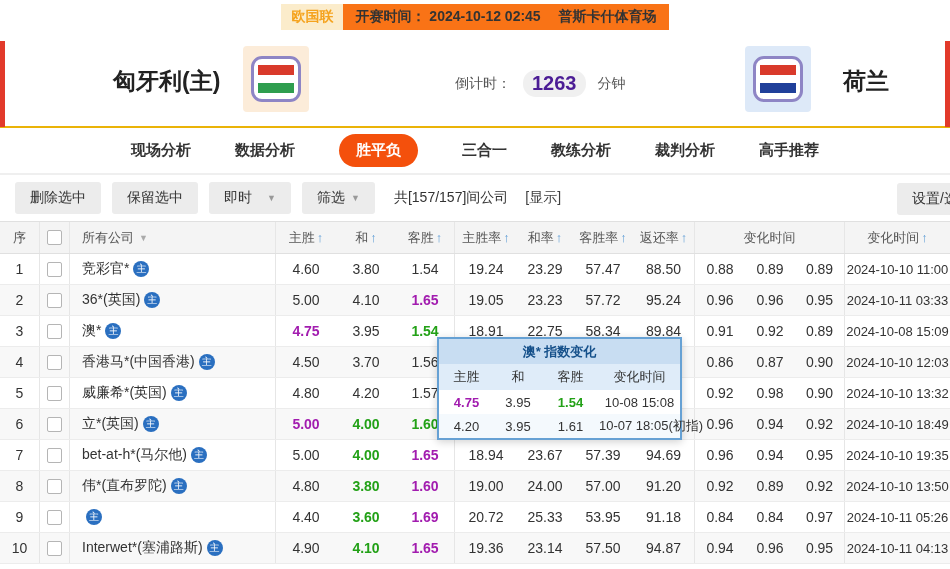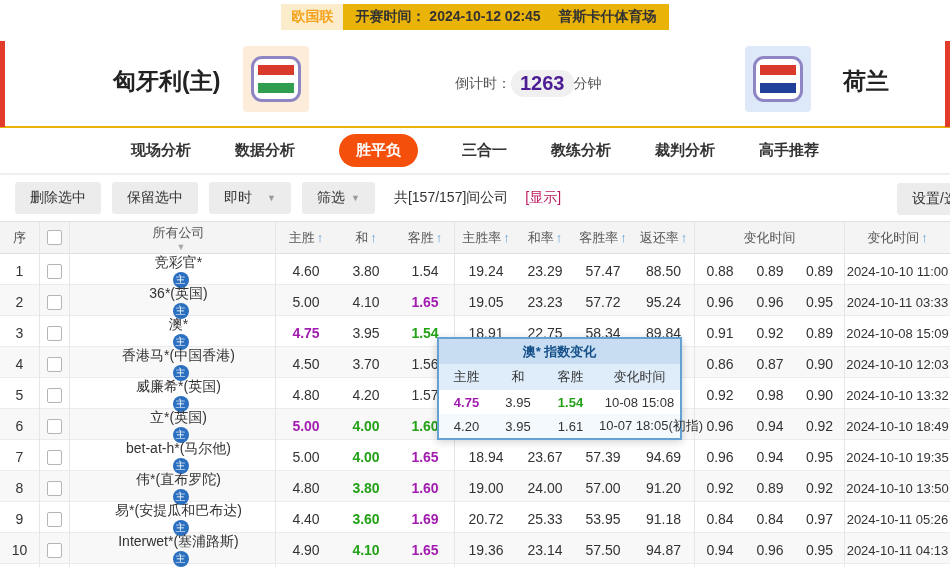--- a/index.html
+++ b/index.html
@@ -2,75 +2,75 @@
 <html><head>
 <meta charset="utf-8">
 <style>
   * { margin:0; padding:0; box-sizing:border-box; }
   html,body { width:950px; height:569px; overflow:hidden; background:#fff;
     font-family:"Liberation Sans","DejaVu Sans",sans-serif; color:#333; }
   .page { position:relative; width:950px; height:569px; }
 
   
   .top-strip { height:33px; display:flex; justify-content:center; align-items:center; }
-  .match-strip { display:flex; align-items:flex-end; background:#eab308; font-size:14px; }
+  .match-strip { display:flex; align-items:flex-end; background:#f97316; font-size:14px; }
   .league-badge { background:#fbeccb; color:#f5a31e; font-weight:bold; padding:4px 10px; }
   .kickoff { padding:4px 12px; font-weight:bold; color:#333; }
   .kickoff .venue { margin-left:14px; }
 
   
   .team-header { position:relative; height:95px; border-bottom:2px solid #eab308; background:#fff; }
   .edge-bar { position:absolute; top:8px; width:5px; height:86px; background:#e23a2b; }
   .edge-bar.left { left:0; } .edge-bar.right { right:0; }
   .team-name { position:absolute; font-size:23px; font-weight:bold; color:#222; top:33px; }
   .home-name { left:113px; } .away-name { left:843px; }
   .flag-box { position:absolute; top:13px; width:66px; height:66px; border-radius:4px;
     display:flex; align-items:center; justify-content:center; }
   .home-flag-box { left:243px; background:#fcecd9; }
   .away-flag-box { left:745px; background:#dde9f8; }
   .flag { width:50px; height:46px; border:3px solid #8e85c5; border-radius:11px; background:#fff;
     display:flex; flex-direction:column; justify-content:center; gap:8px; padding:0 4px; }
   .flag .bar { height:10px; width:100%; }
-  .countdown { position:absolute; left:455px; top:37px; display:flex; align-items:center; gap:0;
+  .countdown { position:absolute; left:455px; top:37px; display:flex; align-items:center; gap:12px;
     font-size:14px; color:#555; }
   .countdown-value { background:#f0f0f0; color:#4c1d95; font-size:20px; font-weight:bold;
     padding:2px 9px; border-radius:13px; }
 
   
   .tabs { height:47px; display:flex; align-items:center; justify-content:center; gap:44px;
     border-bottom:2px solid #efefef; }
   .tab { font-size:15px; font-weight:bold; color:#333; cursor:pointer; white-space:nowrap; }
   .tab.active { background:#f4500c; color:#ffffff; padding:7px 17px; border-radius:17px; }
 
   
   .toolbar { position:relative; height:46px; display:flex; align-items:center; gap:11px;
     padding-left:15px; font-size:14px; }
   .tbtn { background:#ececec; color:#333; padding:7px 15px; border-radius:3px; white-space:nowrap; cursor:pointer; }
   .tbtn.dropdown { display:flex; align-items:center; }
   .tbtn.wide { width:82px; justify-content:space-between; }
   .caret { font-size:9px; color:#999; margin-left:6px; }
   .company-count { margin-left:8px; color:#333; }
-  .show-link { color:#be185d; margin-left:6px; cursor:pointer; }
+  .show-link { color:#404040; margin-left:6px; cursor:pointer; }
   .settings-btn { position:absolute; left:897px; top:8px; }
 
   
   .grid-row { display:grid; align-items:center;
     grid-template-columns:40px 30px 206px 60px 60px 59px 62px 56px 60px 62px 50px 50px 50px 105px; }
   .thead { height:33px; background:#f4f4f4; border-top:1px solid #e0e0e0; border-bottom:1px solid #e0e0e0;
     color:#555; font-size:13px; }
   .th, .td { text-align:center; }
   .cell-line { border-right:1px solid #e6e6e6; align-self:stretch; display:flex; align-items:center; justify-content:center; }
   .sort-arrow { color:#5b9bd5; font-weight:bold; margin-left:2px; font-size:13px; }
   .dd-caret { color:#aaa; font-size:9px; margin-left:5px; }
   .checkbox { display:inline-block; width:15px; height:15px; border:1px solid #b5b5b5;
     border-radius:2px; background:#fff; cursor:pointer; }
   .tr { height:31px; border-bottom:1px solid #ececec; font-size:14px; background:#fff; }
   .tr.even { background:#f8f8f8; }
-  .company-cell { justify-content:center; text-align:left; padding-left:12px;
-    display:flex; align-items:center; cursor:pointer;flex-direction:column; }
+  .company-cell { justify-content:flex-start; text-align:left; padding-left:12px;
+    display:flex; align-items:center; cursor:pointer; }
   .zhu-icon { display:inline-flex; width:16px; height:16px; border-radius:50%; background:#2a6fc0;
     color:#fff; font-size:10px; align-items:center; justify-content:center; margin-left:4px; flex:0 0 16px; }
   .val-red { color:#a21caf; font-weight:bold; }
   .val-green { color:#23a117; font-weight:bold; }
   .time-cell { font-size:13px; }
 
   
   .odds-tooltip { position:absolute; left:437px; top:337px; width:245px; border:2px solid #66a1d4;
     background:#fff; box-shadow:0 2px 8px rgba(0,0,0,.18); font-size:13px; z-index:10; }
   .odds-tooltip .tt-title { background:#c8ddf2; color:#15508a; font-weight:bold; height:25px;
@@ -363,21 +363,20 @@
     <div class="td cell-line">0.92</div>
     <div class="td time-cell">2024-10-10 13:50</div>
   </div>
 
   <div class="grid-row tr">
     <div class="td cell-line">9</div>
     <div class="td cell-line">
       <span class="checkbox"></span>
     </div>
     <div class="td cell-line company-cell">
-      <span>易*(安提瓜和巴布达)</span>
       <span class="zhu-icon">主</span>
     </div>
     <div class="td">4.40</div>
     <div class="td val-green">3.60</div>
     <div class="td cell-line val-red">1.69</div>
     <div class="td">20.72</div>
     <div class="td">25.33</div>
     <div class="td">53.95</div>
     <div class="td cell-line">91.18</div>
     <div class="td">0.84</div>

